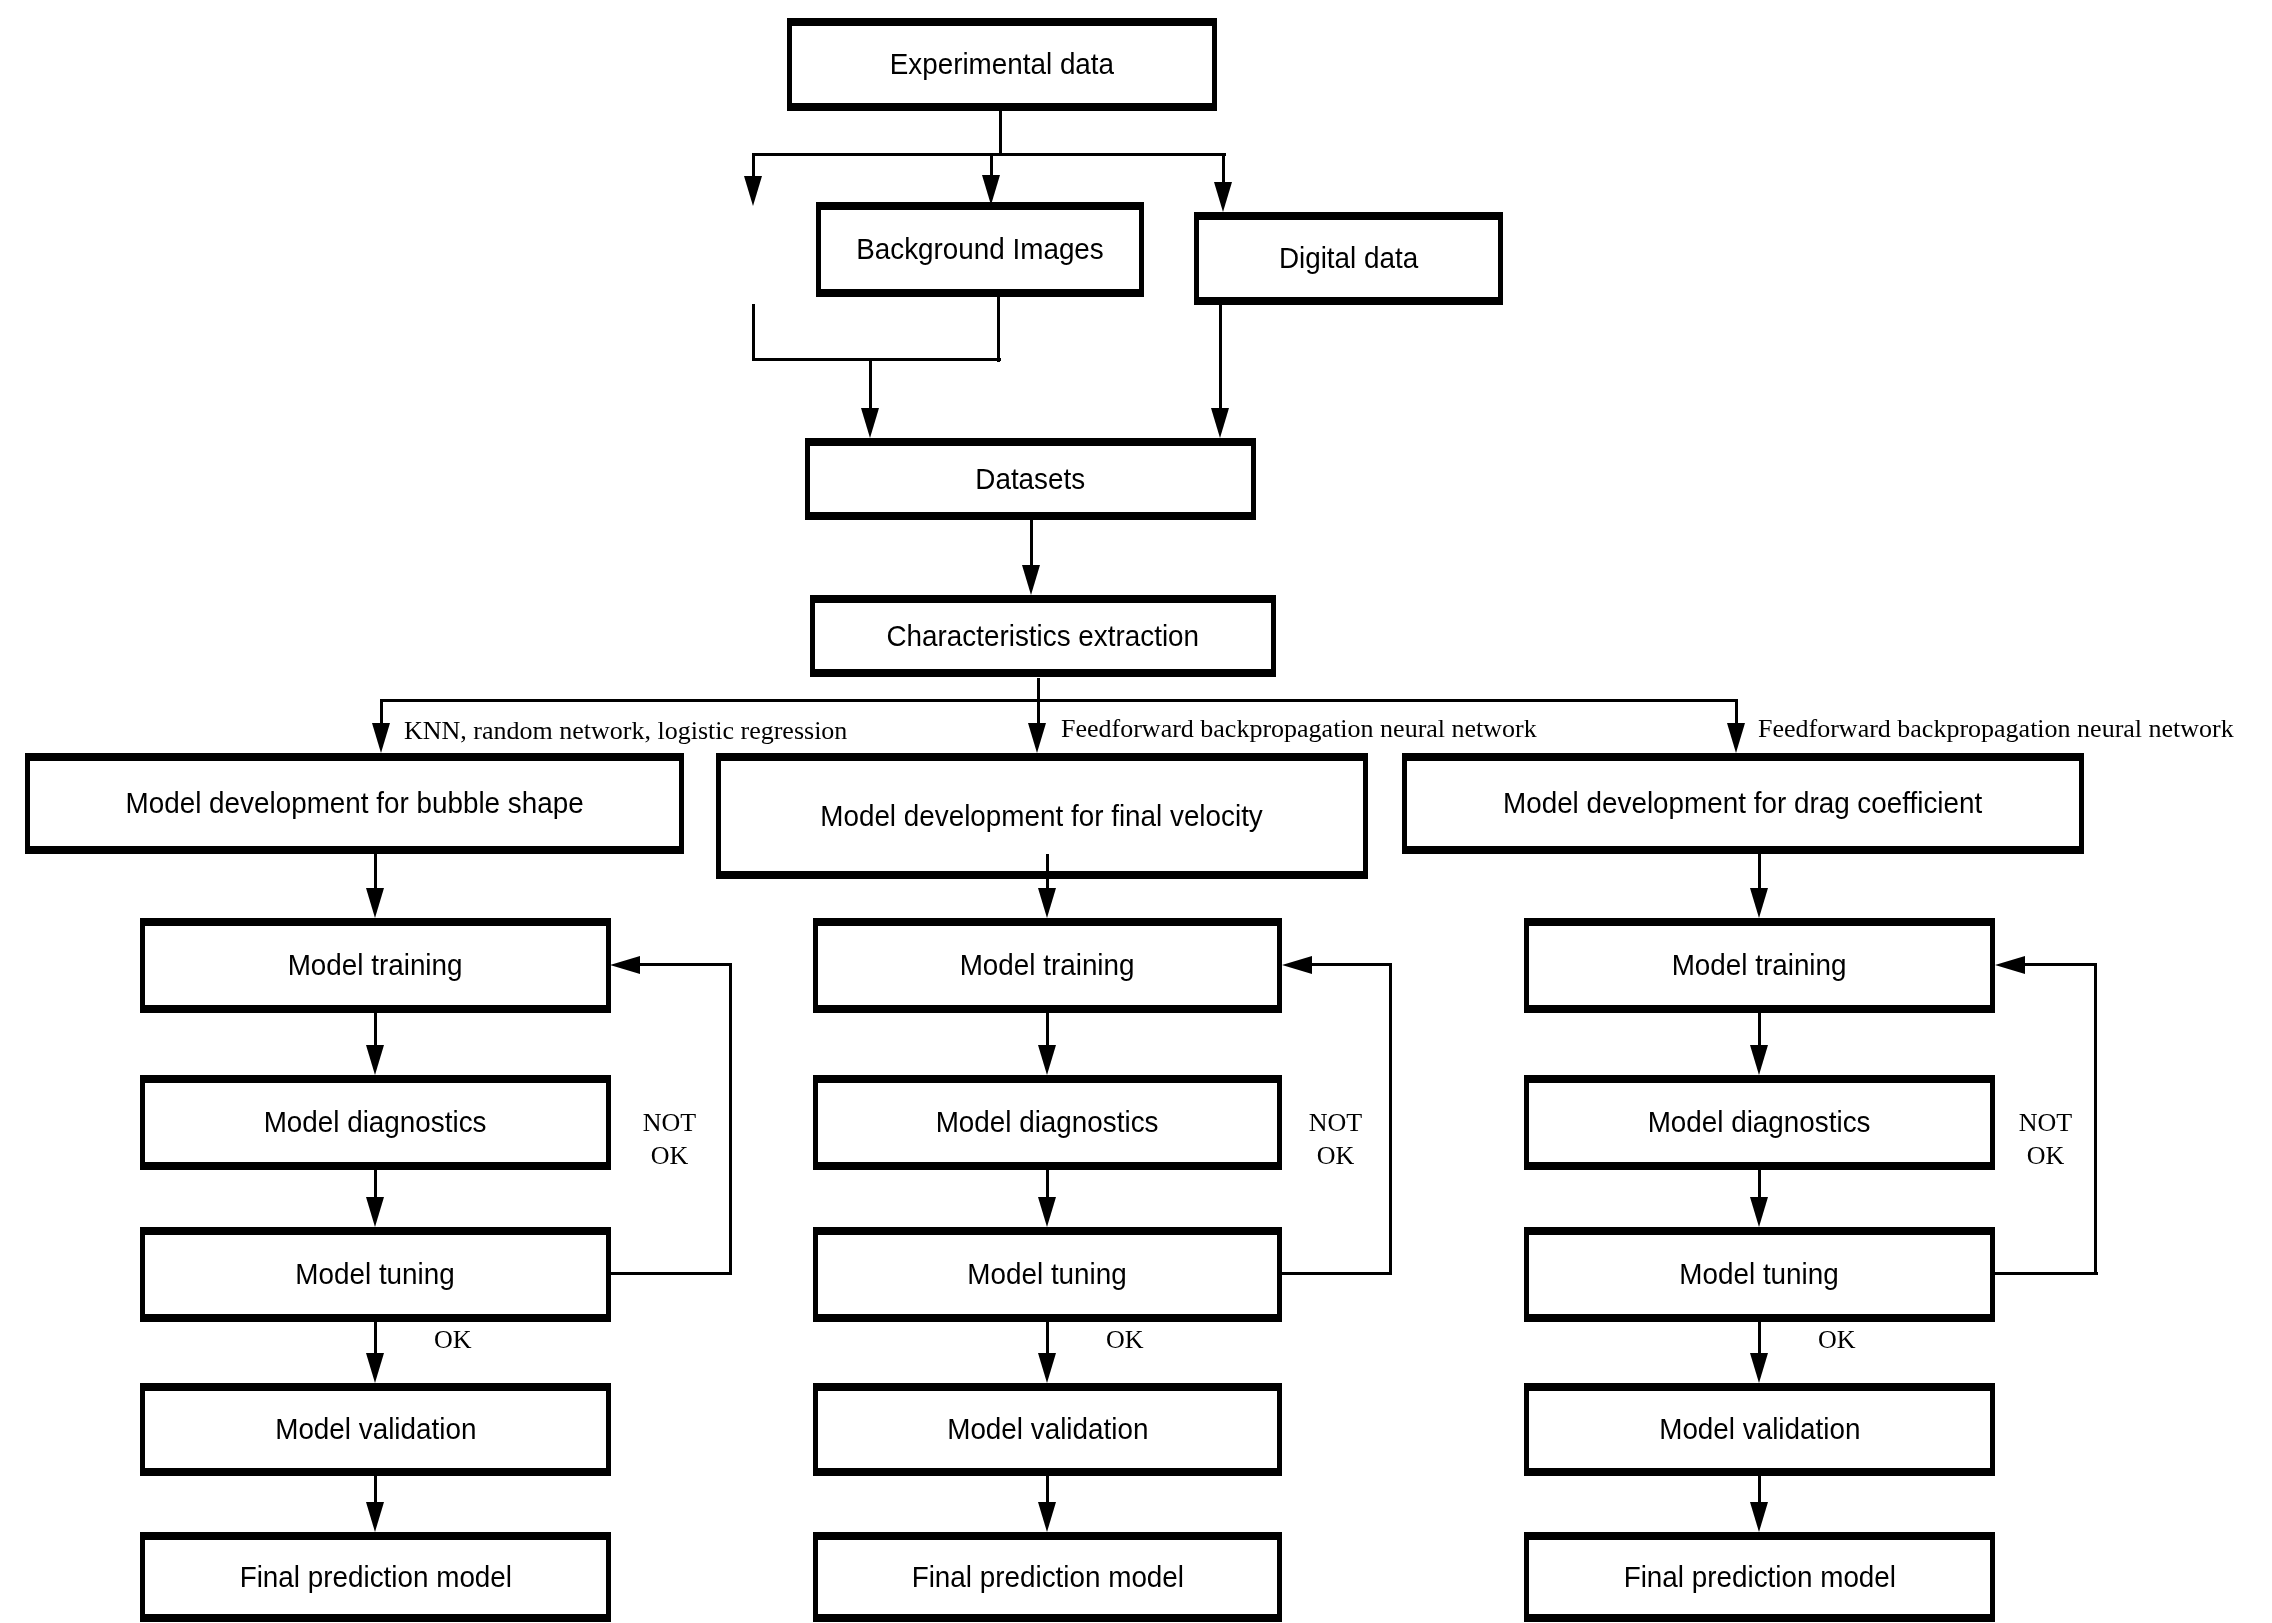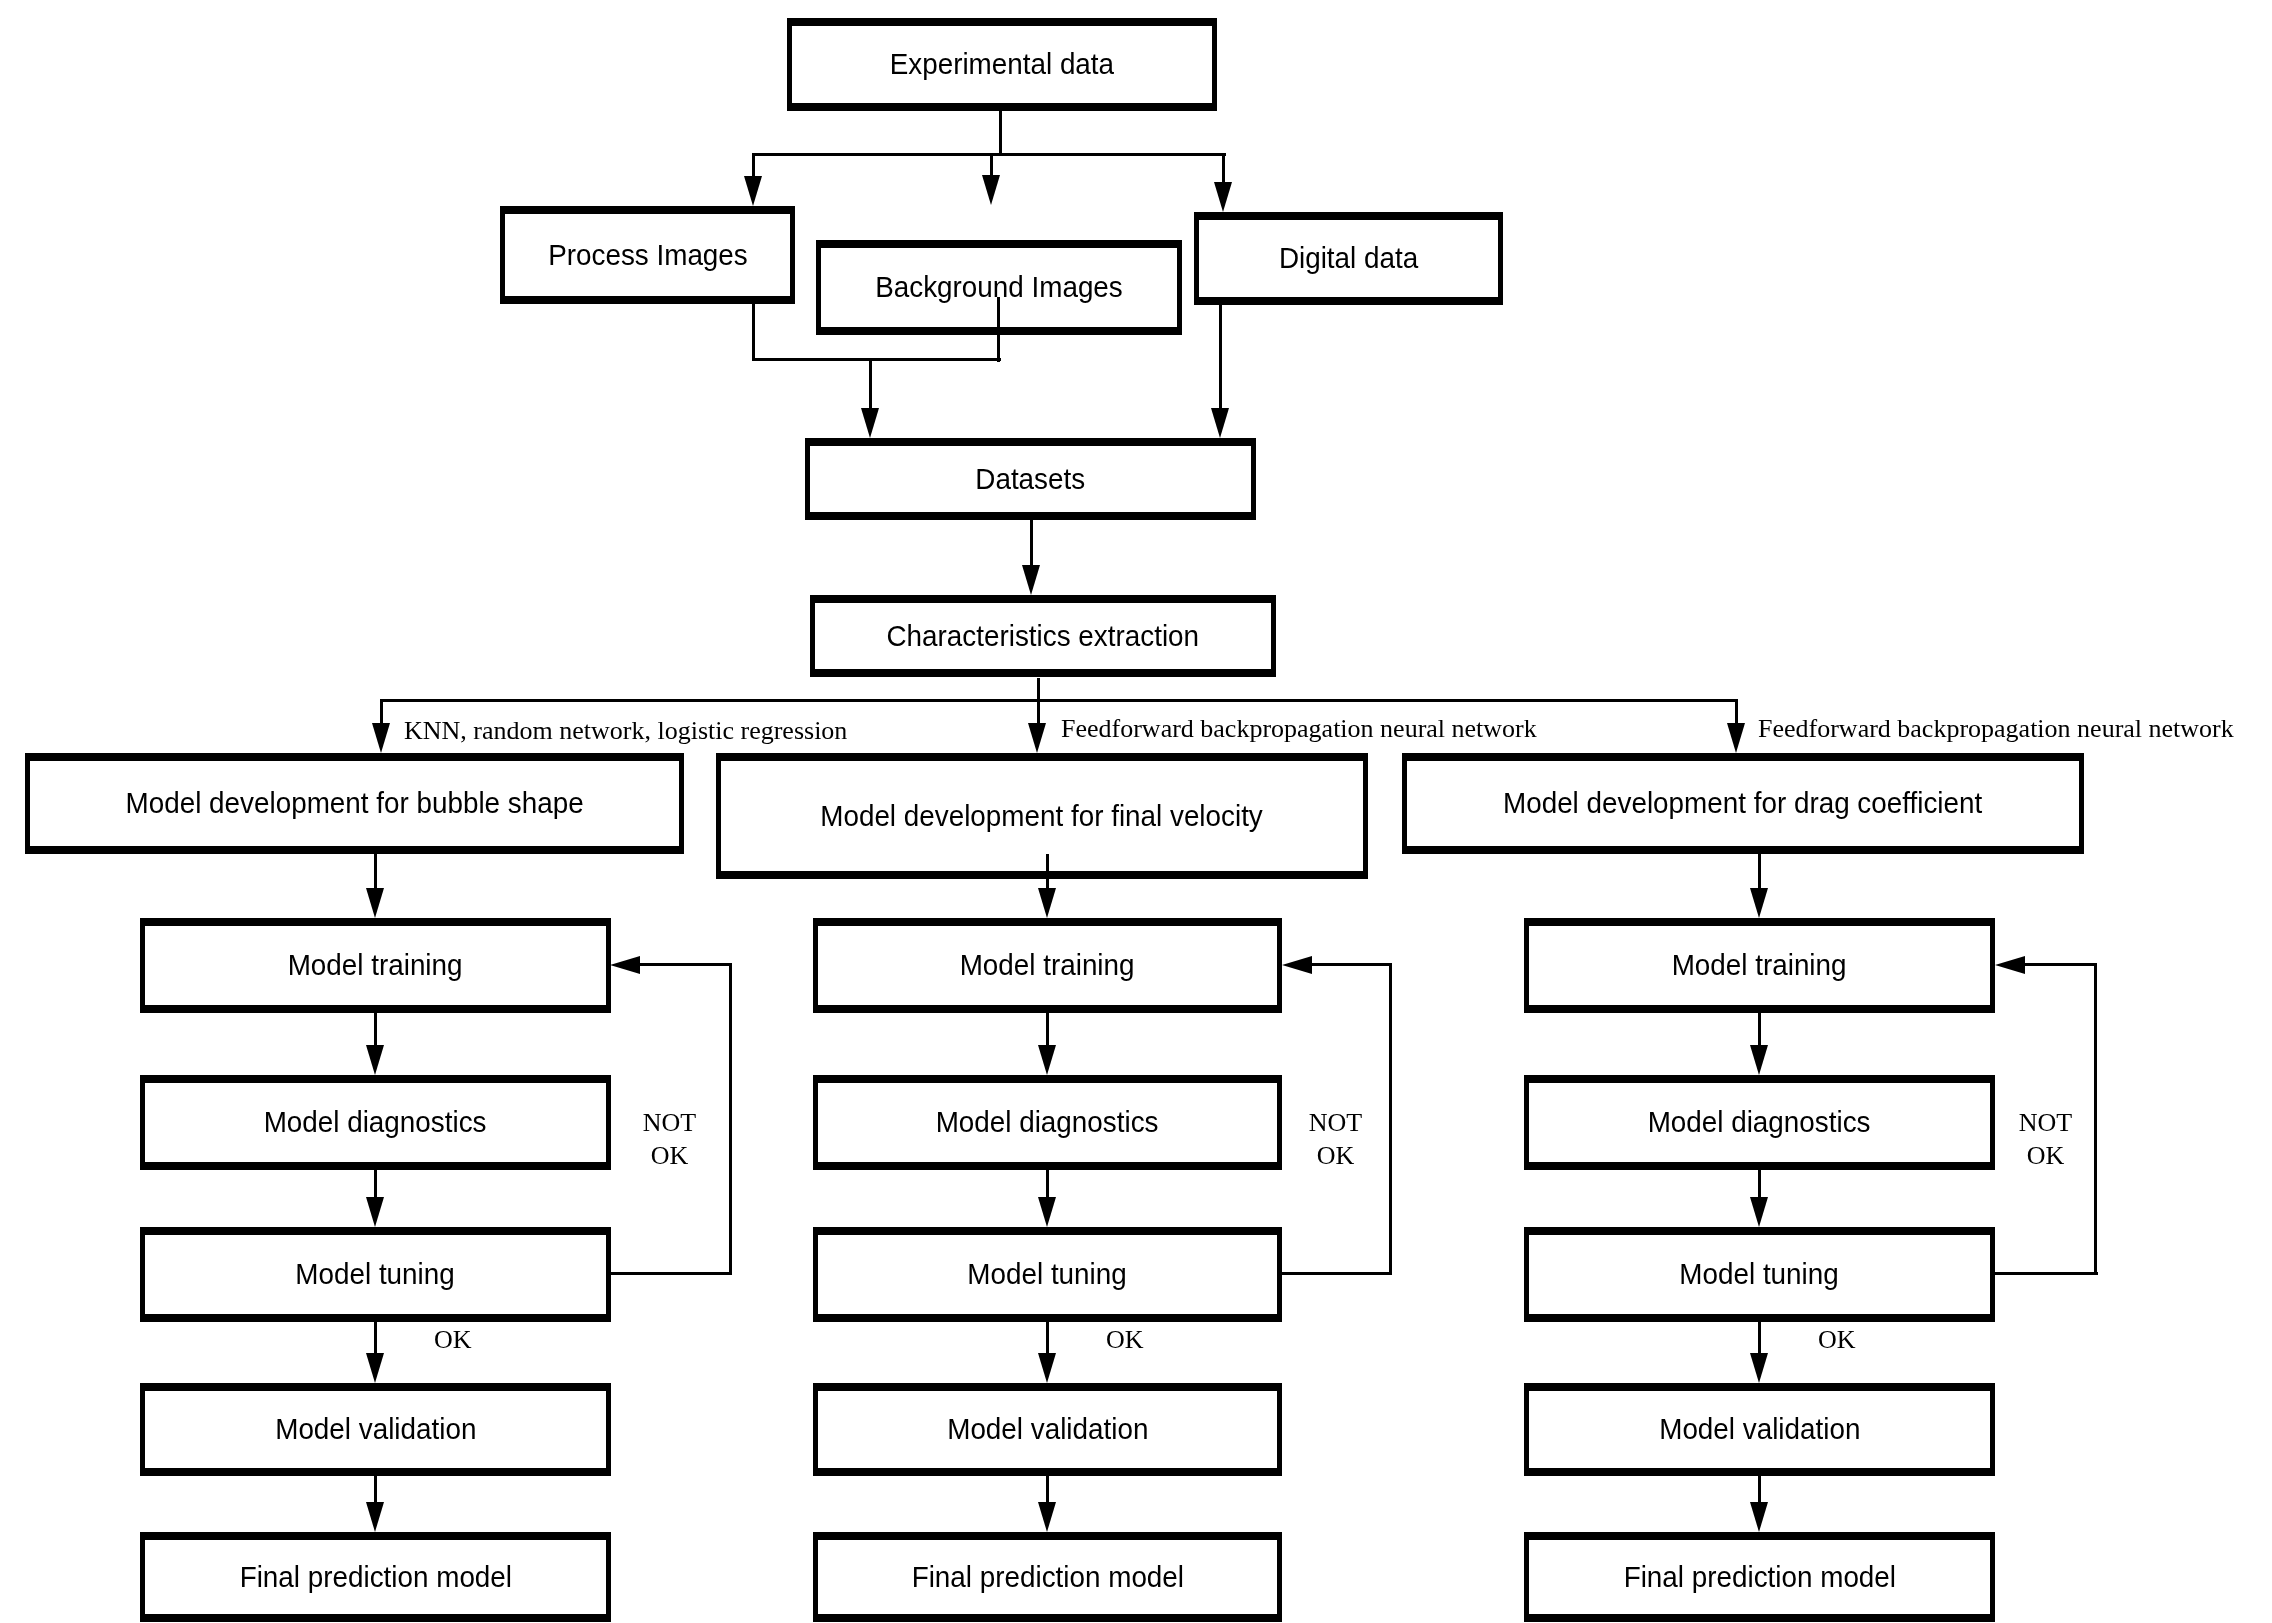--- a/index.html
+++ b/index.html
@@ -36,24 +36,21 @@
 
   <div class="vline" style="left:752px;top:153px;height:25px;"></div>
   <div class="arrow-down" style="left:744px;top:176px;"></div>
 
   <div class="vline" style="left:990px;top:153px;height:24px;"></div>
   <div class="arrow-down" style="left:982px;top:175px;"></div>
 
   <div class="vline" style="left:1222px;top:153px;height:31px;"></div>
   <div class="arrow-down" style="left:1214px;top:182px;"></div>
 
-  <div class="box" style="left:500px;top:206px;width:295px;height:98px;">
-      <span class="txt">Process Images</span>
-    </div>
-  <div class="box" style="left:816px;top:202px;width:366px;height:95px;margin-top:38px;">
+  <div class="box" style="left:816px;top:202px;width:328px;height:95px;">
       <span class="txt">Background Images</span>
     </div>
   <div class="box" style="left:1194px;top:212px;width:309px;height:93px;">
       <span class="txt">Digital data</span>
     </div>
 
   <div class="vline" style="left:752px;top:304px;height:57px;"></div>
   <div class="vline" style="left:997px;top:297px;height:65px;"></div>
   <div class="hline" style="left:752px;top:358px;width:249px;"></div>
   <div class="vline" style="left:869px;top:358px;height:51px;"></div>

